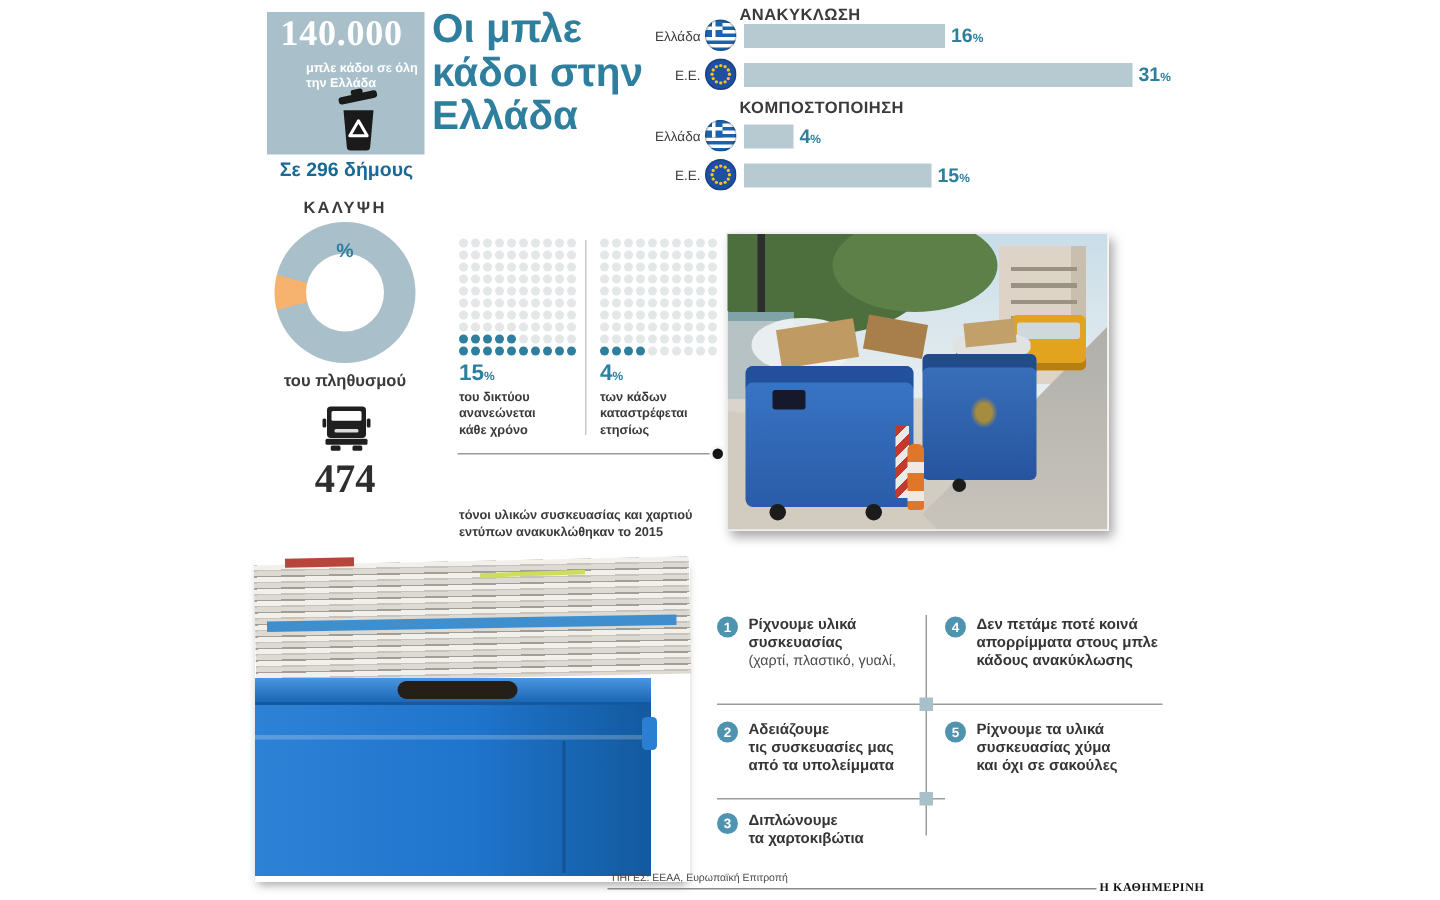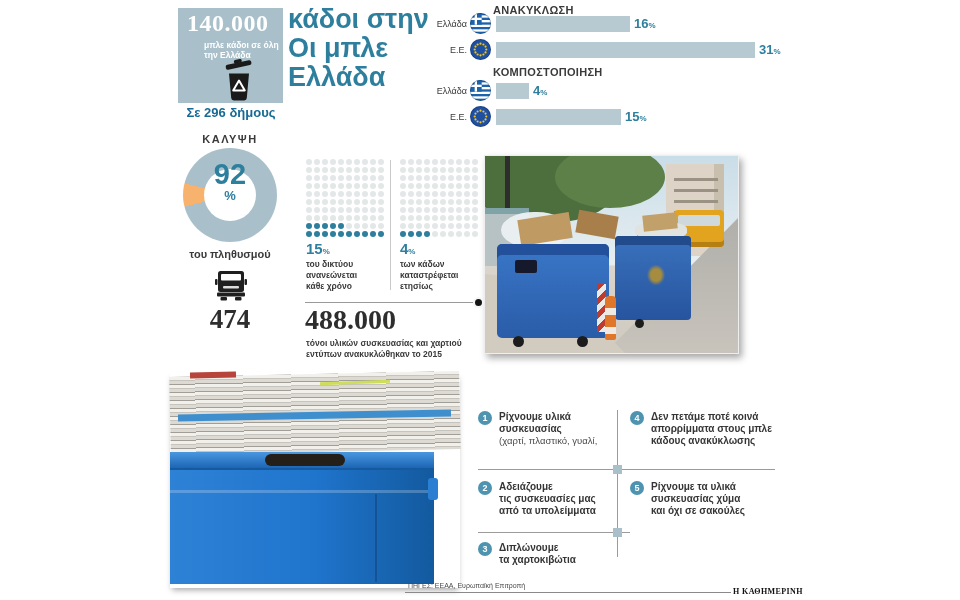--- a/index.html
+++ b/index.html
@@ -106,22 +106,22 @@
       <g transform="rotate(-12 8 10)">
         <rect x="14" y="3.5" width="8" height="3.5" rx="1.6" fill="#1a1a1a"></rect>
         <rect x="5" y="6.5" width="26" height="5" rx="2" fill="#1a1a1a"></rect>
       </g>
       <path d="M8,15.5 h20 l-2.2,24.5 a2.6,2.6 0 0 1 -2.6,2.4 h-10.4 a2.6,2.6 0 0 1 -2.6,-2.4 Z" fill="#1a1a1a"></path>
       <path d="M18,22.5 l5.8,10 h-11.6 Z" fill="none" stroke="#fff" stroke-width="2" stroke-linejoin="round"></path>
     </svg>
   </div>
   <div class="abs municipal">Σε 296 δήμους</div>
   <div class="abs maintitle">
+    <div>Οι μπλε</div>
     <div>κάδοι στην</div>
-    <div>Οι μπλε</div>
     <div>Ελλάδα</div>
   </div>
 
   <div class="abs chtitle" style="left:493px;top:4px;">ΑΝΑΚΥΚΛΩΣΗ</div>
   <div class="abs barrow" style="left:436px;top:13px;">
     <span class="cat">Ελλάδα</span>
     <svg width="21" height="21" viewBox="0 0 21 21">
       <g clip-path="url(#flagclip)">
         <rect width="21" height="21" fill="#1d63ac"></rect>
         <rect y="2.33" width="21" height="2.33" fill="#fff"></rect>
@@ -201,21 +201,20 @@
       <circle cx="10.5" cy="10.5" r="10" fill="none" stroke="rgba(0,0,0,.18)"></circle>
     </svg>
     <div class="bar" style="width: 125px;"></div>
     <span class="pct"><span>15</span><span class="sym">%</span></span>
   </div>
 
   <div class="abs covtitle">ΚΑΛΥΨΗ</div>
   <div class="abs donut" style="background: conic-gradient(rgb(169, 192, 202) 0deg, rgb(169, 192, 202) 255.6deg, rgb(247, 178, 109) 255.6deg, rgb(247, 178, 109) 284.4deg, rgb(169, 192, 202) 284.4deg, rgb(169, 192, 202) 360deg);"></div>
   <div class="abs donut-hole"></div>
   <div class="abs donut-center">
-    <div class="donut-val">92</div>
     <div class="donut-unit">%</div>
   </div>
   <div class="abs covcap">του πληθυσμού</div>
 
   <div class="abs truck">
     <svg width="34" height="31" viewBox="0 0 34 31">
       <rect x="1" y="9" width="2.5" height="6" rx="1" fill="#1f1f1f"></rect>
       <rect x="30.5" y="9" width="2.5" height="6" rx="1" fill="#1f1f1f"></rect>
       <rect x="4" y="1" width="26" height="21" rx="2.5" fill="#1f1f1f"></rect>
       <rect x="7" y="4" width="20" height="6.5" rx="1" fill="#fff"></rect>
@@ -440,21 +439,20 @@
     </div>
   <div class="abs dotpct" style="left:400px;top:240px;"><span>4</span><span class="sym">%</span></div>
   <div class="abs dotcap" style="left:400px;top:259px;">
     <div>των κάδων</div>
     <div>καταστρέφεται</div>
     <div>ετησίως</div>
   </div>
 
   <div class="abs tonrule"></div>
   <div class="abs conndot"></div>
-  <div class="abs tonnum">488.000</div>
   <div class="abs toncap">
     <div>τόνοι υλικών συσκευασίας και χαρτιού</div>
     <div>εντύπων ανακυκλώθηκαν το 2015</div>
   </div>
 
   <div class="abs photo1">
     <div class="p1" style="left:-15px;top:-18px;width:150px;height:85px;background:#4d6f3e;border-radius:45% 55% 50% 50%;"></div>
     <div class="p1" style="left:70px;top:-10px;width:110px;height:62px;background:#5d8048;border-radius:50%;"></div>
     <div class="p1" style="right:14px;top:8px;width:58px;height:92px;background:#ddd4c7;
          box-shadow:inset -10px 0 0 #c9bfae;"></div>

